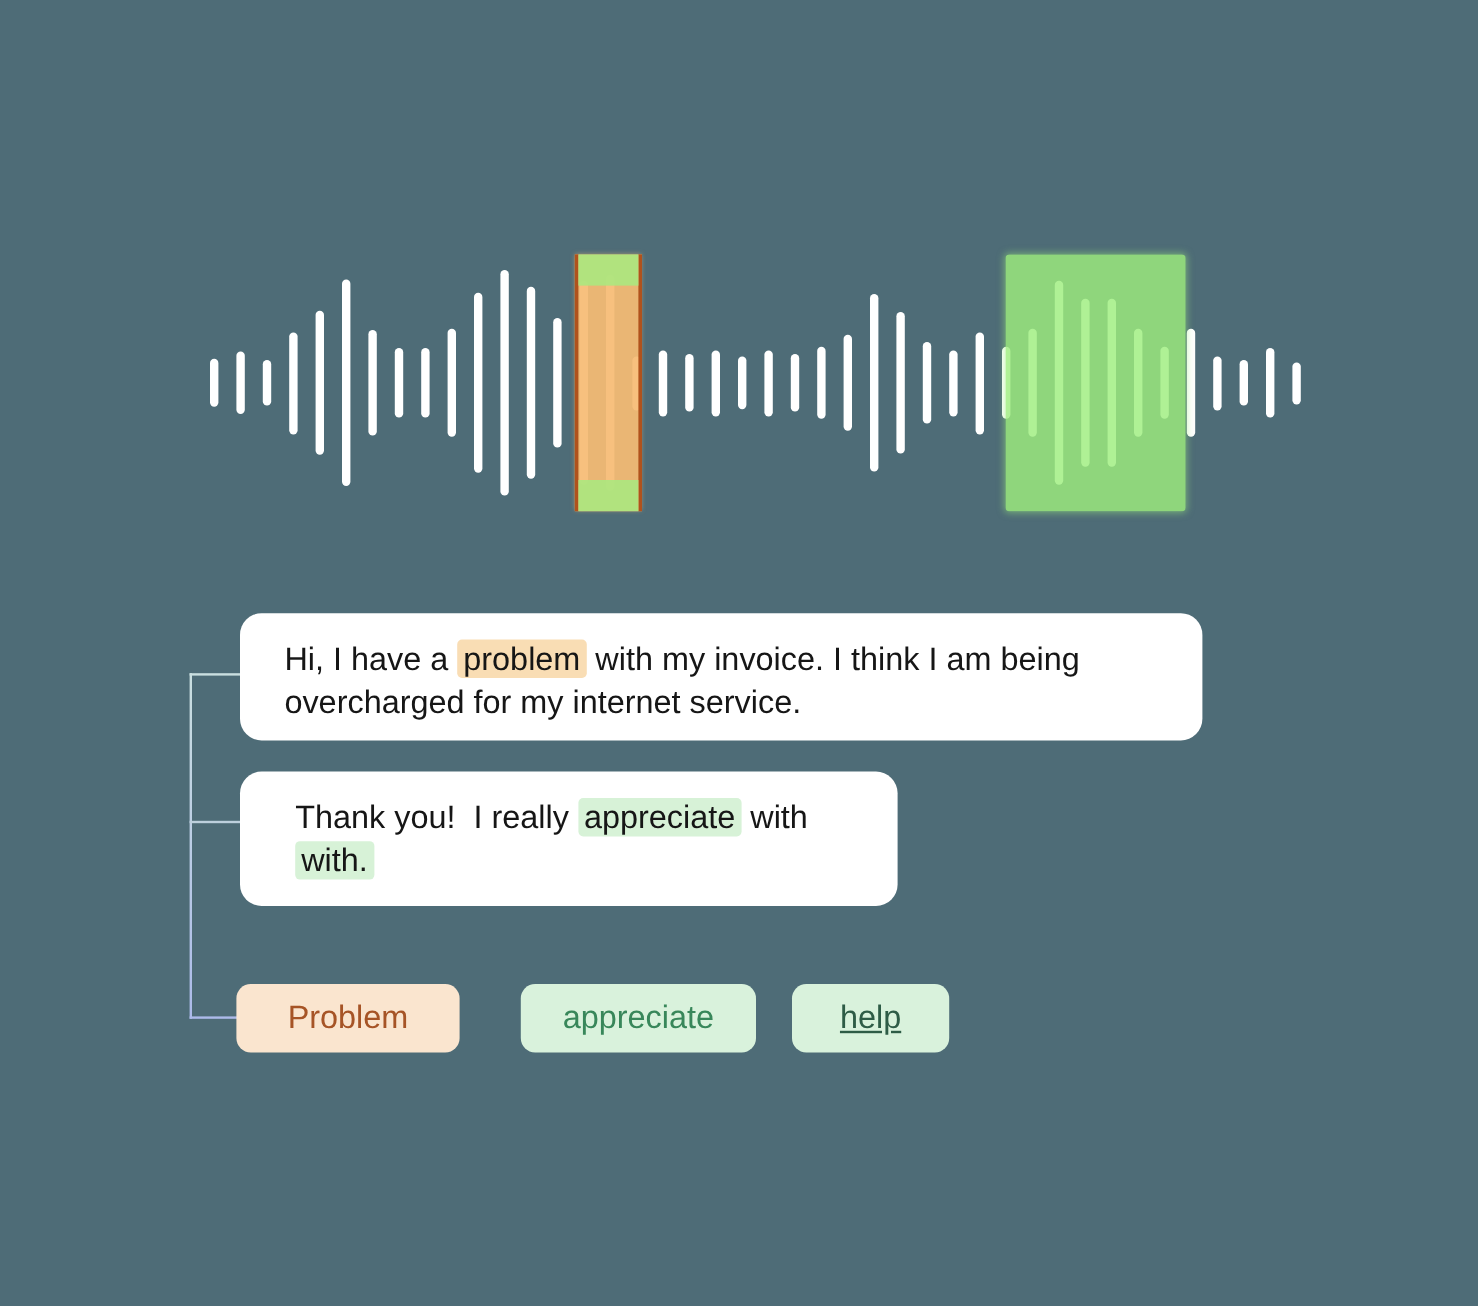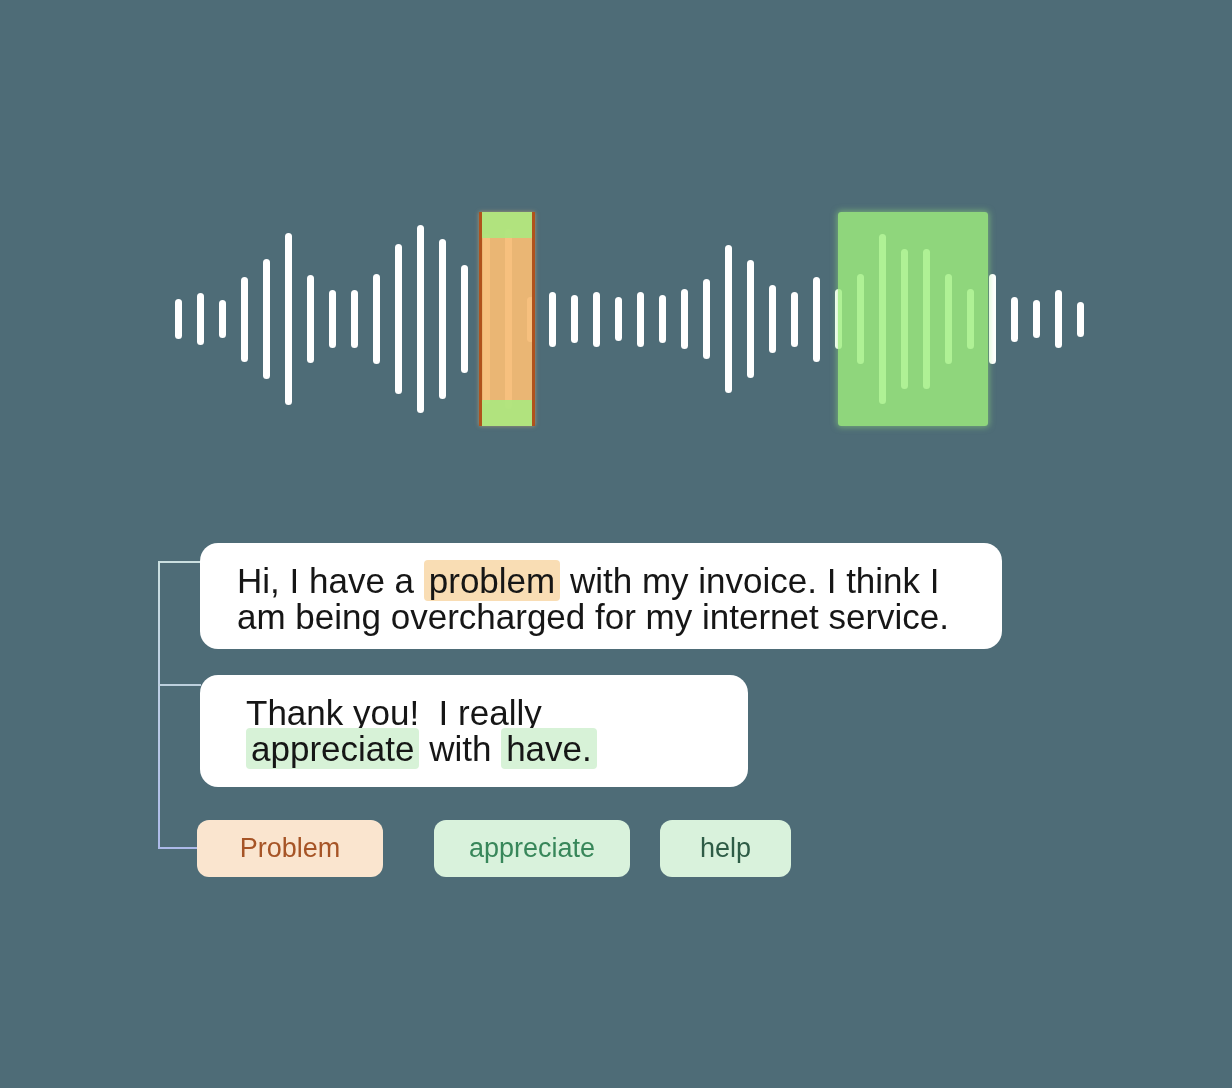--- a/index.html
+++ b/index.html
@@ -84,24 +84,23 @@
   .conn-h1 { left: 158px; top: 561px; width: 43px; height: 2px; background: #cadfe0; }
   .conn-h2 { left: 158px; top: 684px; width: 43px; height: 2px; background: #bdd0dd; }
   .conn-h3 { left: 158px; top: 847px; width: 40px; height: 2px; background: #acbae9; }
 
   
   .bubble {
     position: absolute;
     background: #ffffff;
     border-radius: 18px;
     color: #161616;
-    font-size: 35px;
+    font-size: 27px;
     line-height: 36px;
     z-index: 3;
-    margin-top: 32px;
   }
   .bubble-1 { left: 200px; top: 511px; width: 802px; height: 106px; padding: 20px 30px 0 37px; }
   .bubble-2 { left: 200px; top: 643px; width: 548px; height: 112px; padding: 20px 28px 0 46px; }
 
   .hl { padding: 1px 5px; border-radius: 4px; }
   .hl-orange { background: #f9ddb4; }
   .hl-green  { background: #d7f2d7; }
 
   
   .chip {
@@ -110,21 +109,21 @@
     height: 57px;
     display: flex;
     align-items: center;
     justify-content: center;
     border-radius: 12px;
     font-size: 27px;
     z-index: 3;
   }
   .chip-problem    { left: 197px; width: 186px; background: var(--problem-chip-bg);  color: var(--problem-chip-text); }
   .chip-appreciate { left: 434px; width: 196px; background: var(--positive-chip-bg); color: var(--positive-chip-text); }
-  .chip-help       { left: 660px; width: 131px; background: var(--positive-chip-bg); color: var(--help-chip-text); }
+  .chip-help       { left: 660px; width: 131px; background: var(--positive-chip-bg); color: var(--help-chip-text); text-decoration: underline; }
 </style>
 </head>
 <body>
 
 <div class="waveform">
     <div class="bar" style="height: 40px;"></div>
     <div class="bar" style="height: 52px;"></div>
     <div class="bar" style="height: 38px;"></div>
     <div class="bar" style="height: 85px;"></div>
     <div class="bar" style="height: 120px;"></div>
@@ -173,18 +172,18 @@
 <div class="conn conn-v"></div>
 <div class="conn conn-h1"></div>
 <div class="conn conn-h2"></div>
 <div class="conn conn-h3"></div>
 
 <div class="bubble bubble-1">
   <span>Hi, I have a </span><span class="hl hl-orange">problem</span><span> with my invoice. I think I am being overcharged for my internet service.</span>
 </div>
 
 <div class="bubble bubble-2">
-  <span>Thank you! &nbsp;I really </span><span class="hl hl-green">appreciate</span><span> with </span><span class="hl hl-green">have.</span>
+  <span>Thank you! &nbsp;I really </span><span class="hl hl-green">appreciate</span><span> with </span><span class="hl hl-green">with.</span>
 </div>
 
 <div class="chip chip-problem">Problem</div>
 <div class="chip chip-appreciate">appreciate</div>
 <div class="chip chip-help">help</div>
 
 </body></html>

